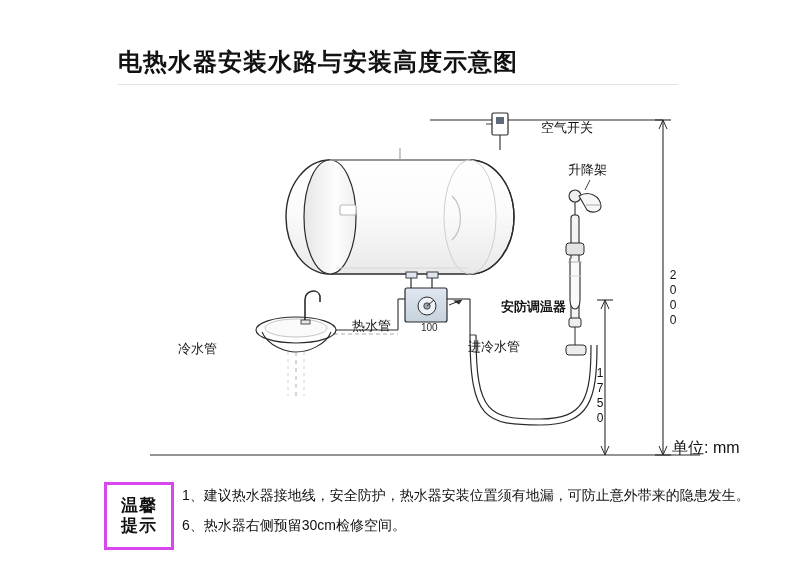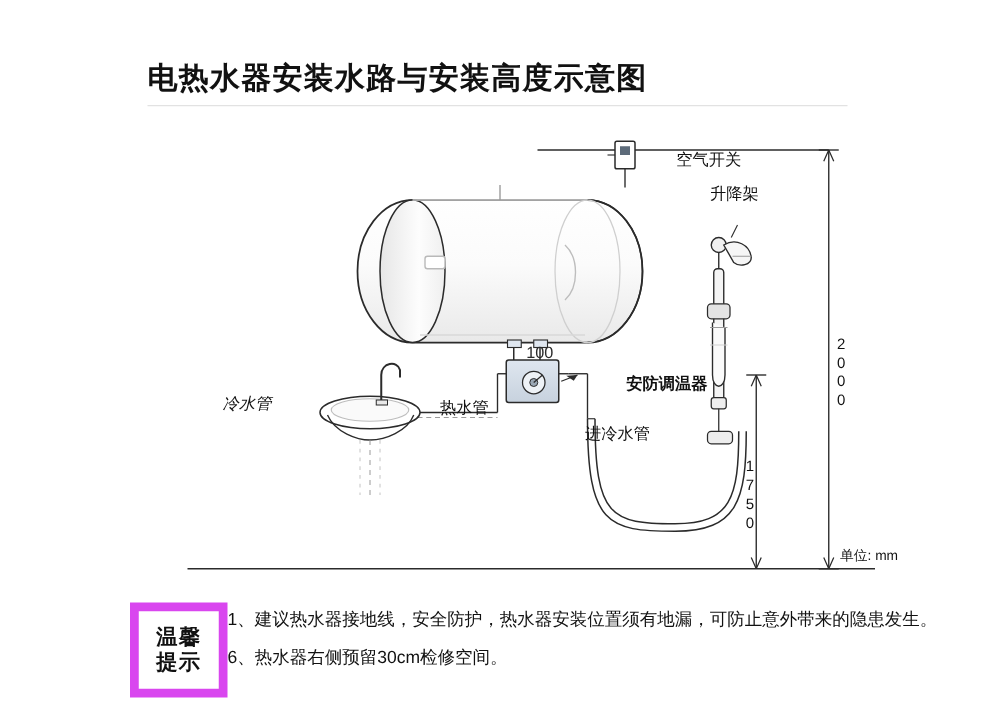--- a/index.html
+++ b/index.html
@@ -35,33 +35,33 @@
 
   
   .lbl{
     position:absolute;
     font-size:13px;
     color:#111;
     white-space:nowrap;
     line-height:1;
   }
   .lbl.bold{font-weight:bold;}
-  .lbl.small{font-size:13px;}
+  .lbl.small{font-size:10px;margin-top:48px;}
   .lbl.vert{
     writing-mode:vertical-rl;
     text-orientation:upright;
     letter-spacing:1px;
   }
 
   
   .tip-box{
     position:absolute;
     left:104px;top:482px;
     width:64px;height:62px;
-    border:7px solid #d946ef;
+    border:3px solid #d946ef;
     display:flex;
     flex-direction:column;
     align-items:center;
     justify-content:center;
     line-height:1.15;
   }
   .tip-box span{
     font-size:17px;
     font-weight:bold;
     color:#111;
@@ -201,29 +201,29 @@
       <line x1="575" y1="327" x2="575" y2="345" stroke="#2b2b2b" stroke-width="1"></line>
 
       <rect x="566" y="345" width="20" height="10" rx="3" fill="#ededed" stroke="#2b2b2b" stroke-width="1"></rect>
 
       <line x1="585" y1="190" x2="590" y2="180" stroke="#2b2b2b" stroke-width="0.9"></line>
 
     </g>
   </svg>
 
   <div class="lbl" style="left:541px;top:121px;text-align:center;">空气开关</div>
-  <div class="lbl" style="left:568px;top:148px;">升降架</div>
+  <div class="lbl" style="left:568px;top:163px;">升降架</div>
   <div class="lbl bold" style="left:468px;top:300px;margin-left:33px;">安防调温器</div>
-  <div class="lbl" style="left:178px;top:316px;font-style:italic;">冷水管</div>
+  <div class="lbl" style="left:178px;top:342px;">冷水管</div>
   <div class="lbl" style="left:352px;top:320px;font-family:Liberation Mono, monospace;">热水管</div>
   <div class="lbl" style="left:468px;top:340px;text-align:right;">进冷水管</div>
   <div class="lbl small" style="left:421px;top:275px;color:#2b2b2b;">100</div>
   <div class="lbl vert" style="left:667px;top:268px;font-size:12px;">2000</div>
   <div class="lbl vert" style="left:594px;top:366px;font-size:12px;">1750</div>
-  <div class="lbl" style="left:672px;top:440px;font-size:11px;">单位: mm</div>
+  <div class="lbl" style="left:672px;top:440px;font-size:16px;">单位: mm</div>
 
   <div class="tip-box">
     <span>温馨</span>
     <span>提示</span>
   </div>
   <div class="tips">
     <div>1、建议热水器接地线，安全防护，热水器安装位置须有地漏，可防止意外带来的隐患发生。</div>
     <div>6、热水器右侧预留30cm检修空间。</div>
   </div>
 

